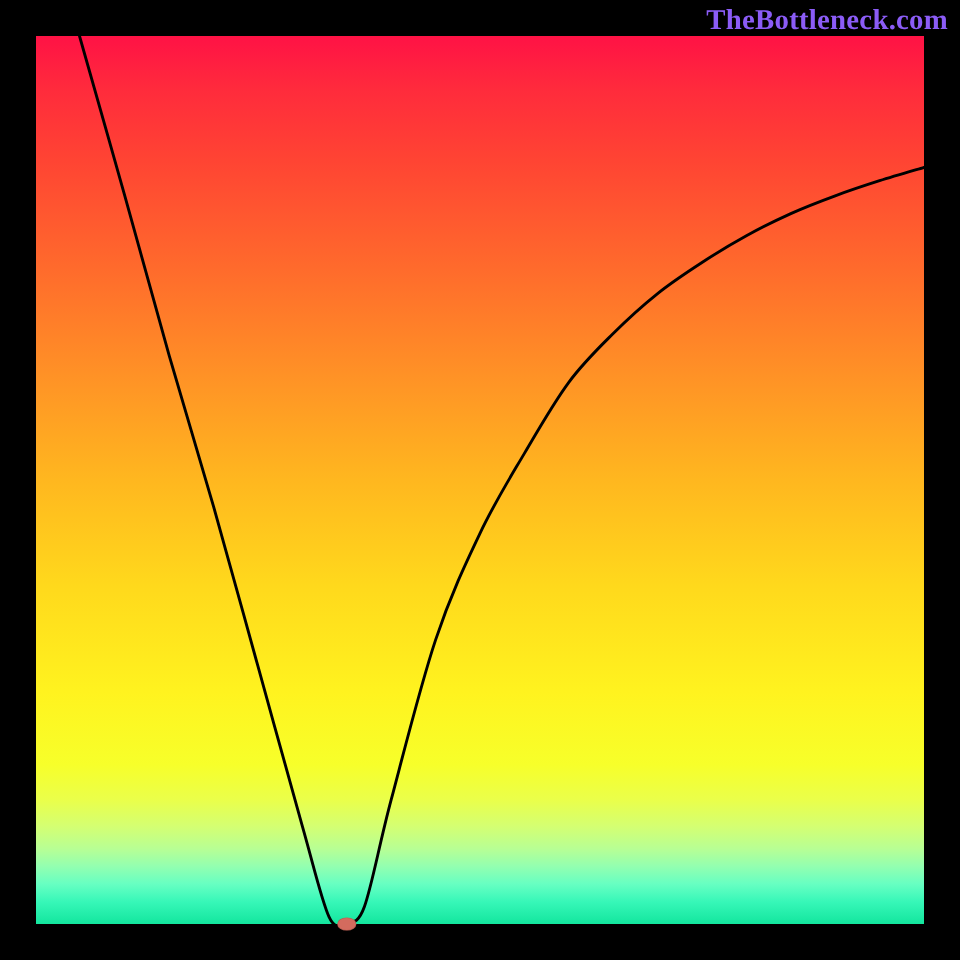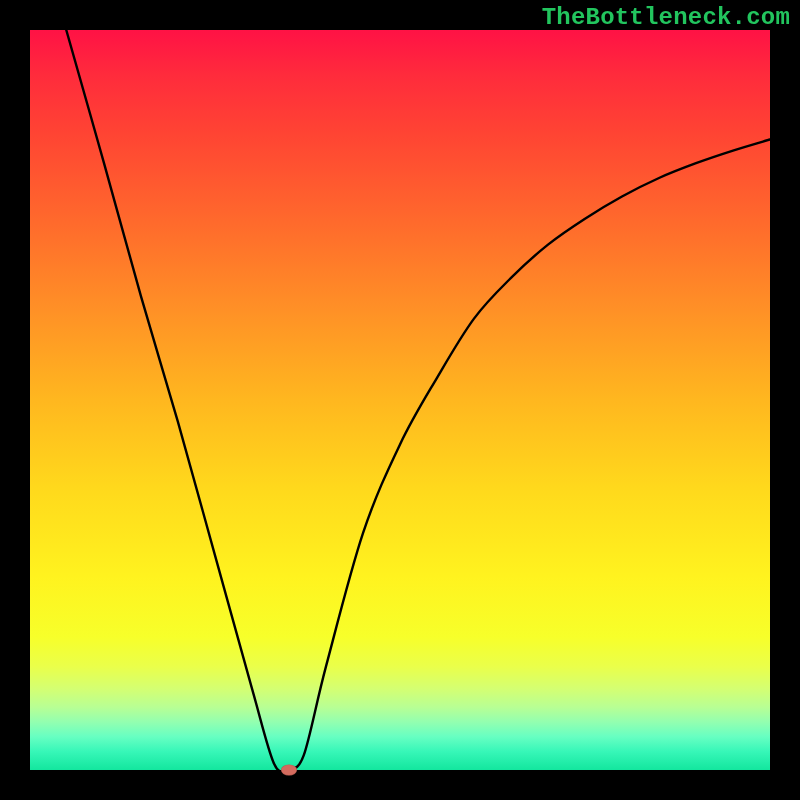--- a/index.html
+++ b/index.html
@@ -7,24 +7,24 @@
   .frame {
     position: relative;
     width: 800px;
     height: 800px;
     background: #000;
   }
   .watermark {
     position: absolute;
     top: 4px;
     right: 10px;
-    font-family: Liberation Mono, monospace;
+    font-family: Liberation Serif, serif;
     font-size: 24px;
     font-weight: 600;
-    color: #22c55e;
+    color: #8b5cf6;
     letter-spacing: 0.2px;
     z-index: 10;
   }
   .plot {
     position: absolute;
     left: 30px;
     top: 30px;
     width: 740px;
     height: 740px;
   }

